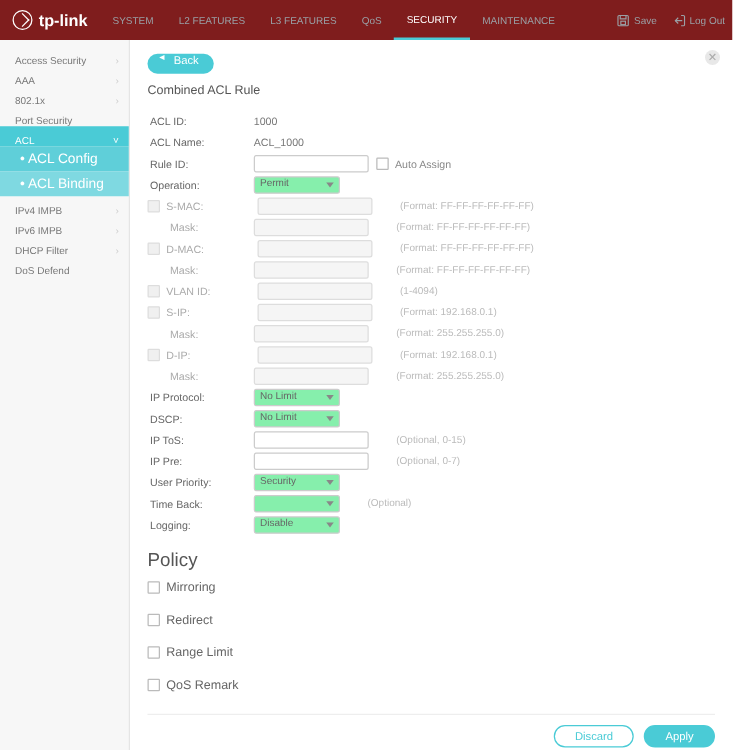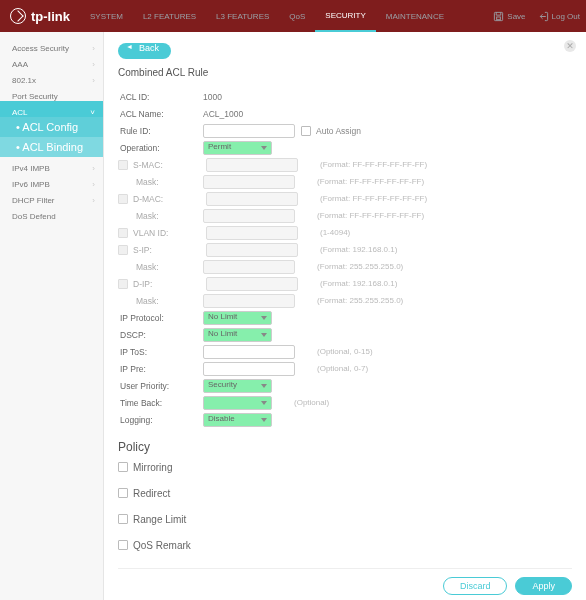--- a/index.html
+++ b/index.html
@@ -35,21 +35,21 @@
   .lbl.chk{padding-left:0}
   .val{width:92px;font-size:8.5px;color:#777}
   .inp{width:92px;height:14px;border:1px solid #ccc;border-radius:2px;font-size:8px;padding:0 3px;background:#fff}
   .inp.dis{background:#f5f5f5;border-color:#ddd}
   .sel{width:69px;height:14px;border:1px solid #ccc;border-radius:2px;font-size:8px;padding:0 14px 0 4px;background:#86efac;position:relative;display:inline-flex;align-items:flex-start;cursor:pointer}
   .sel::after{content:"";position:absolute;right:4px;top:4px;border-left:3px solid transparent;border-right:3px solid transparent;border-top:4px solid #888}
   .hint{font-size:8px;color:#bbb;margin-left:22px}
   .chkbx{width:10px;height:10px;border:1px solid #bbb;border-radius:1px;margin-right:5px;flex-shrink:0;cursor:pointer}
   .chkbx.dis{background:#f0f0f0;border-color:#ddd}
   .auto-wrap{display:inline-flex;align-items:center;margin-left:6px;font-size:8.5px;color:#888}
-  .section{margin-top:12px;font-size:12px;color:#555}
+  .section{margin-top:12px;font-size:15px;color:#555}
   .policy-row{display:flex;align-items:center;height:26px}
   .actions{display:flex;justify-content:flex-end;gap:8px;margin-top:10px;padding-top:8px;border-top:1px solid #eee}
   .btn{height:18px;padding:0 16px;border-radius:9px;font-size:9px;cursor:pointer;border:1px solid #4acbd6}
   .btn.d{background:#fff;color:#4acbd6}
   .btn.a{background:#4acbd6;color:#fff}
 </style>
 </head>
 <body>
 
 <div class="hdr">

